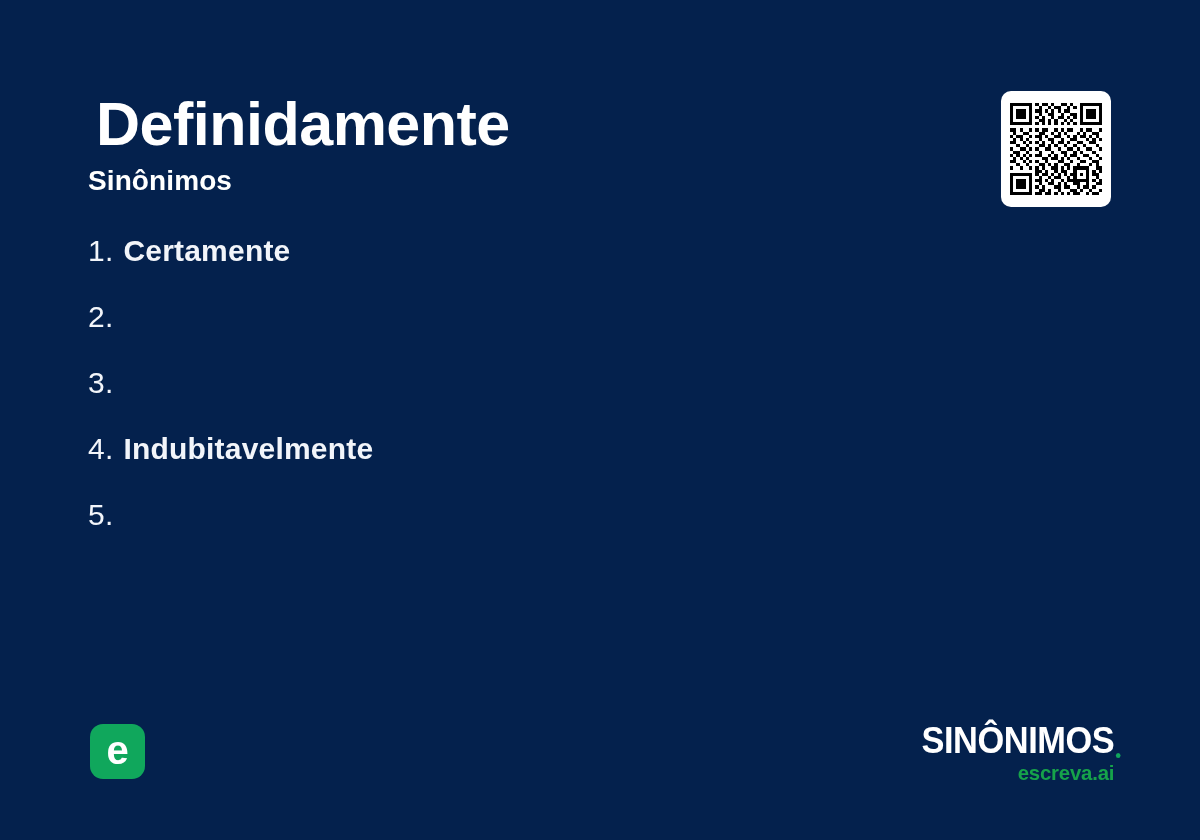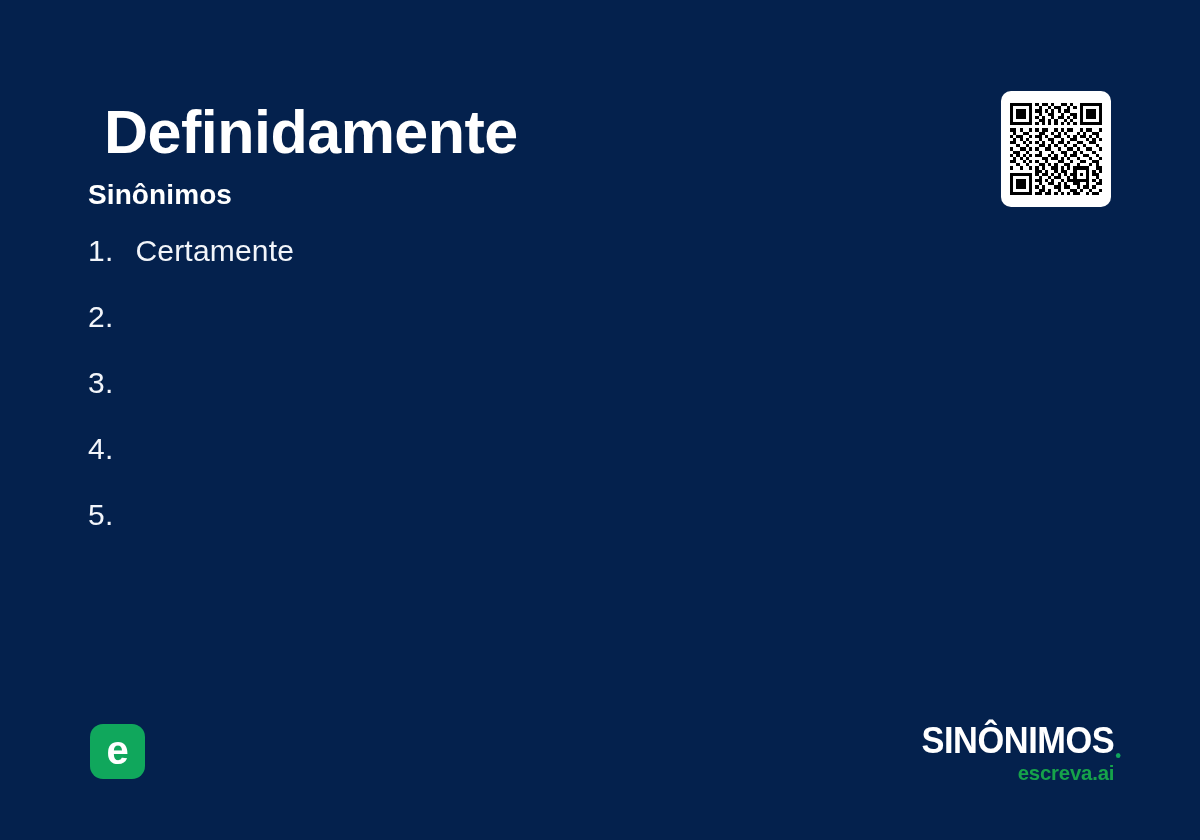--- a/index.html
+++ b/index.html
@@ -31,21 +31,21 @@
   }
 
   
   .header {
     position: absolute;
     left: 88px;
     top: 84px;
     width: 860px;
   }
   .title {
-    margin: 16px;
+    margin: 8px;
     color: #ffffff;
     font-size: 61px;
     line-height: 1.05;
     font-weight: 700;
     letter-spacing: -0.5px;
     font-family: "Liberation Sans", sans-serif;
   }
   .subtitle {
     margin: 10px 0 0 0;
     color: #ffffff;
@@ -75,22 +75,21 @@
     letter-spacing: 0.2px;
     white-space: nowrap;
   }
   .syn-index {
     margin-right: 10px;
     color: #f2f5fa;
     font-weight: 400;
   }
   .syn-text {
     color: #f2f5fa;
-    font-weight: 400;
-    margin-left: 12px;
+    font-weight: 700;
   }
 
   
   .qr-wrap {
     position: absolute;
     left: 1001px;
     top: 91px;
     width: 110px;
     height: 116px;
     background: #ffffff;
@@ -184,20 +183,21 @@
       <span class="syn-text">Certamente</span>
     </li>
     <li class="syn-item">
       <span class="syn-index">2.</span>
     </li>
     <li class="syn-item">
       <span class="syn-index">3.</span>
     </li>
     <li class="syn-item">
       <span class="syn-index">4.</span>
+      <span class="syn-text">Indubitavelmente</span>
     </li>
     <li class="syn-item">
       <span class="syn-index">5.</span>
     </li>
   </ul>
 
   <div class="qr-wrap">
     <svg viewBox="0 0 29 29" xmlns="http://www.w3.org/2000/svg" aria-hidden="true">
       <rect width="29" height="29" fill="#ffffff"></rect>
       <g fill="#000000">

